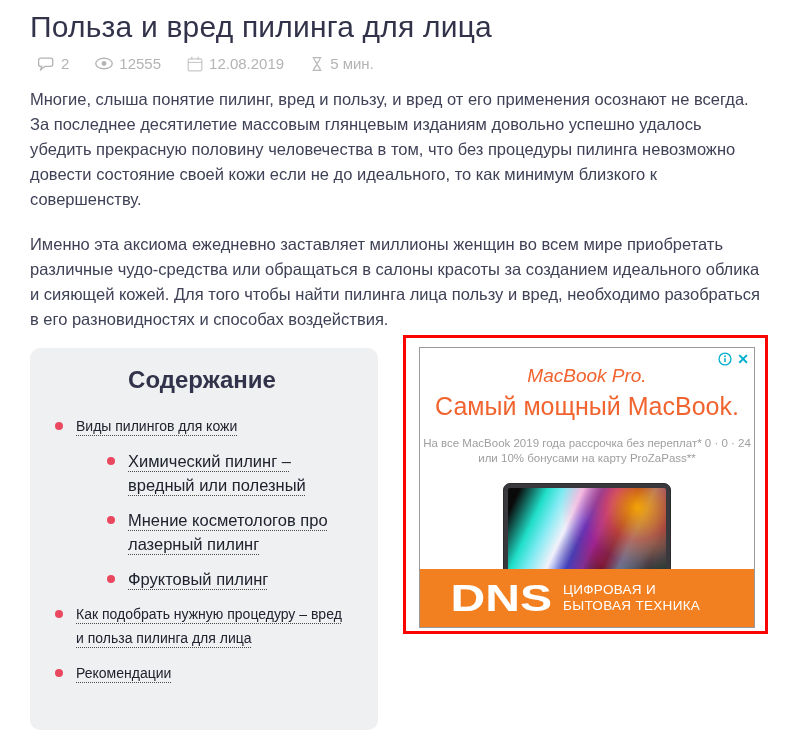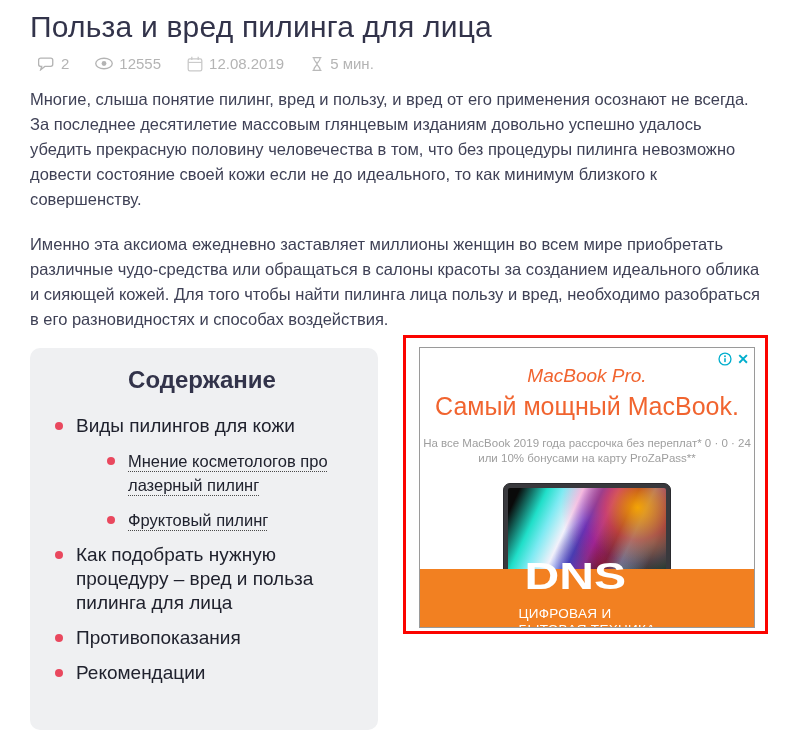--- a/index.html
+++ b/index.html
@@ -45,22 +45,22 @@
     color:#32334a; margin-top:2px;
   }
   .toc-list { list-style:none; margin-top:20px; }
   .toc-item { position:relative; padding-left:22px; margin-bottom:11px; }
   .toc-item::before {
     content:""; position:absolute; left:1px; top:8px;
     width:8px; height:8px; border-radius:50%; background:#e9485e;
   }
   .toc-item > a {
     display:inline-block; max-width:272px;
-    font-size:19px; line-height:24px; color:#20222e;
-    text-decoration-style:dotted;
+    font-size:14px; line-height:24px; color:#20222e;
+    text-decoration:underline; text-decoration-style:dotted;
     text-decoration-color:#4a4a4a; text-decoration-thickness:1px;
     text-underline-offset:4px; cursor:pointer;
   }
   .toc-sublist { list-style:none; margin:11px 0 0 30px; }
   .toc-subitem { position:relative; padding-left:22px; margin-bottom:11px; }
   .toc-subitem::before {
     content:""; position:absolute; left:1px; top:8px;
     width:8px; height:8px; border-radius:50%; background:#e9485e;
   }
   .toc-subitem > a {
@@ -117,21 +117,21 @@
     border-radius:2px 2px 9px 9px;
   }
   .lap-notch {
     position:absolute; left:50%; top:0; transform:translateX(-50%);
     width:30px; height:3px; background:#88888e; border-radius:0 0 4px 4px;
   }
 
   .dns-banner {
     position:absolute; left:0; right:0; bottom:0; height:58px;
     background:#f28021;
-    display:flex; align-items:center; justify-content:center; gap:11px;flex-direction:column;
+    display:flex; align-items:center; justify-content:center; gap:11px;
   }
   .dns-logo {
     color:#fff; font-weight:700; font-size:37px; line-height:37px;
     letter-spacing:0px; transform:scaleX(1.3); transform-origin:right center;
   }
   .dns-tagline {
     text-align:left; color:#fff; font-weight:400;
     font-size:13.5px; line-height:16px; letter-spacing:.3px;
   }
   .dns-tagline span { display:block; }
@@ -186,33 +186,33 @@
   <p class="para">Именно эта аксиома ежедневно заставляет миллионы женщин во всем мире приобретать различные чудо-средства или обращаться в салоны красоты за созданием идеального облика и сияющей кожей. Для того чтобы найти пилинга лица пользу и вред, необходимо разобраться в его разновидностях и способах воздействия.</p>
 
   <div class="edge-frag">Н</div>
 
   <aside class="toc">
     <div class="toc-title">Содержание</div>
     <ul class="toc-list">
       <li class="toc-item">
         <a>Виды пилингов для кожи</a>
         <ul class="toc-sublist">
+          <li class="toc-subitem">
+            <a>Химический пилинг – вредный или полезный</a>
+          </li>
           <li class="toc-subitem">
             <a>Мнение косметологов про лазерный пилинг</a>
           </li>
           <li class="toc-subitem">
             <a>Фруктовый пилинг</a>
           </li>
         </ul>
       </li>
       <li class="toc-item">
         <a>Как подобрать нужную процедуру – вред и польза пилинга для лица</a>
-      </li>
-      <li class="toc-item">
-        <a>Противопоказания</a>
       </li>
       <li class="toc-item">
         <a>Рекомендации</a>
       </li>
     </ul>
   </aside>
 
   <div class="ad-highlight">
     <div class="ad-frame">
       <div class="ad-controls">

